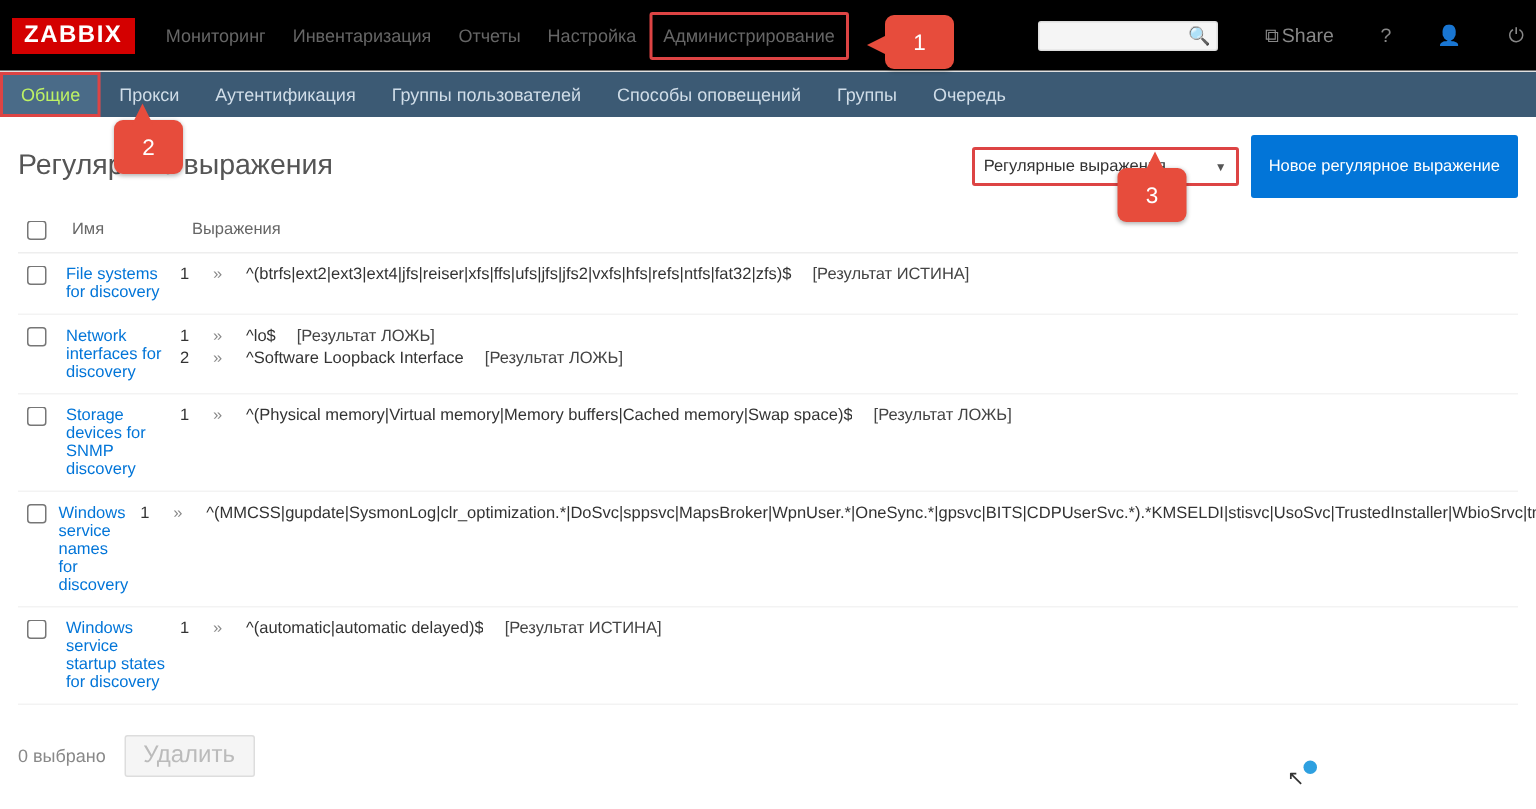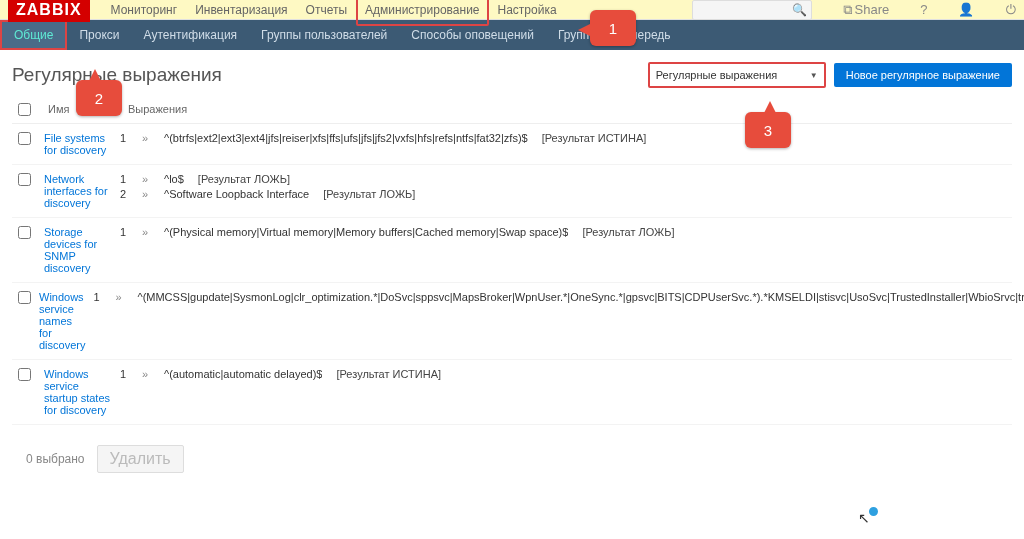--- a/index.html
+++ b/index.html
@@ -1,48 +1,48 @@
 <!DOCTYPE html>
 <html><head>
 <meta charset="utf-8">
 <style>
 * { box-sizing: border-box; margin: 0; padding: 0; }
 body { font-family: Arial, Helvetica, sans-serif; font-size: 12px; background: #fff; color: #333; width: 1024px; }
-.top-nav { display: flex; align-items: center; height: 20px; background: #fef9c3; border-bottom: 1px solid #e0e0e0; padding: 0 8px; position: relative; }
+.top-nav { display: flex; align-items: center; height: 48px; background: #000000; border-bottom: 1px solid #e0e0e0; padding: 0 8px; position: relative; }
 .logo { background: #d40000; color: #fff; font-weight: bold; font-size: 16px; padding: 3px 8px; letter-spacing: 1px; margin-right: 12px; }
 .nav-item { color: #666; padding: 0 9px; line-height: 32px; cursor: pointer; font-size: 12px; }
 .nav-item.boxed { border: 2px solid #d44; padding: 0 7px; line-height: 28px; border-radius: 2px; }
 .top-right { position: absolute; right: 8px; display: flex; align-items: center; gap: 12px; color: #888; }
 .search-box { width: 120px; height: 20px; background: #f5f5f5; border: 1px solid #ddd; border-radius: 2px; position: relative; }
 .icon-btn { cursor: pointer; color: #888; font-size: 13px; padding-left: 19px; }
 .sub-nav { background: #3c5a74; color: #fff; display: flex; height: 30px; align-items: center; padding: 0 0px; }
 .sub-item { padding: 0 12px; line-height: 30px; cursor: pointer; font-size: 12px; color: #d0dde8; }
-.sub-item.active { background: #4a6b88; color: #5eead4; border: 2px solid #d44; line-height: 26px; }
+.sub-item.active { background: #4a6b88; color: #bef264; border: 2px solid #d44; line-height: 26px; }
 .page-body { padding: 12px 12px; }
 .page-header-row { display: flex; align-items: center; justify-content: space-between; margin-bottom: 10px; }
 .page-title { font-size: 19px; color: #555; font-weight: normal; }
 .header-right { display: flex; gap: 8px; align-items: center; }
 .sel-box { border: 2px solid #d44; border-radius: 2px; height: 26px; width: 178px; padding: 0 20px 0 6px; font-size: 11px; background: #fff; position: relative; display: flex; align-items: center; }
 .sel-box::after { content: "▼"; position: absolute; right: 6px; font-size: 8px; color: #555; }
-.btn-new { background: #0275d8; color: #fff; border: none; height: 24px; padding: 0 12px; font-size: 11px; cursor: pointer; border-radius: 2px; }
+.btn-new { background: #0275d8; color: #fff; border: none; height: 42px; padding: 0 12px; font-size: 11px; cursor: pointer; border-radius: 2px; }
 .tbl { width: 100%; font-size: 11px; }
 .tbl-head { display: flex; padding: 5px 0 5px 6px; border-bottom: 1px solid #eee; color: #666; gap: 12px; }
 .th-chk { width: 18px; }
 .th-name { width: 68px; }
 .th-expr { flex: 1; }
 .tbl-row { display: flex; padding: 8px 0 8px 6px; border-bottom: 1px solid #f3f3f3; gap: 8px; }
 .td-chk { width: 18px; }
 .td-name { width: 68px; color: #0275d8; cursor: pointer; word-wrap: break-word; }
 .td-exprs { flex: 1; }
 .expr-line { display: flex; gap: 14px; margin-bottom: 3px; color: #333; }
 .expr-n { width: 8px; }
 .expr-arr { color: #888; width: 8px; }
 .expr-pat { white-space: nowrap; overflow: hidden; }
 .expr-res { color: #444; }
-.footer-bar { padding: 8px 26px; display: flex; align-items: center; gap: 12px; color: #888; }
+.footer-bar { padding: 8px 12px; display: flex; align-items: center; gap: 12px; color: #888; }
 .del-btn { background: #f5f5f5; border: 1px solid #ddd; color: #bbb; padding: 4px 12px; border-radius: 2px; font-size: 16px; }
 .callout { position: absolute; background: #e74c3c; color: #fff; font-size: 15px; border-radius: 6px; display: flex; align-items: center; justify-content: center; box-shadow: 0 1px 3px rgba(0,0,0,.3); }
 .callout::before { content: ""; position: absolute; width: 0; height: 0; }
 .c1 { width: 46px; height: 36px; top: 10px; left: 590px; }
 .c1::before { left: -20px; top: 12px; border: 8px solid transparent; border-right: 16px solid #e74c3c; }
 .c2 { width: 46px; height: 36px; top: 80px; left: 76px; }
 .c2::before { top: -18px; left: 12px; border: 7px solid transparent; border-bottom: 14px solid #e74c3c; }
 .c3 { width: 46px; height: 36px; top: 112px; left: 745px; }
 .c3::before { top: -18px; left: 18px; border: 7px solid transparent; border-bottom: 14px solid #e74c3c; }
 .cursor-ico { position: absolute; top: 510px; left: 858px; font-size: 14px; color: #333; }
@@ -50,22 +50,22 @@
 input[type=checkbox]{ width:13px; height:13px; }
 </style>
 </head>
 <body>
 
 <div class="top-nav">
   <div class="logo">ZABBIX</div>
   <div class="nav-item">Мониторинг</div>
   <div class="nav-item">Инвентаризация</div>
   <div class="nav-item">Отчеты</div>
+  <div class="nav-item">Настройка</div>
   <div class="nav-item boxed">Администрирование</div>
-  <div class="nav-item">Настройка</div>
   <div class="top-right">
     <div class="search-box">
         <span style="position:absolute;right:4px;top:2px;color:#aaa">🔍</span>
       </div>
     <span class="icon-btn"><span style="margin-right:2px">⧉</span><span>Share</span></span>
     <span class="icon-btn">?</span>
     <span class="icon-btn">👤</span>
     <span class="icon-btn">⏻</span>
   </div>
 </div>

